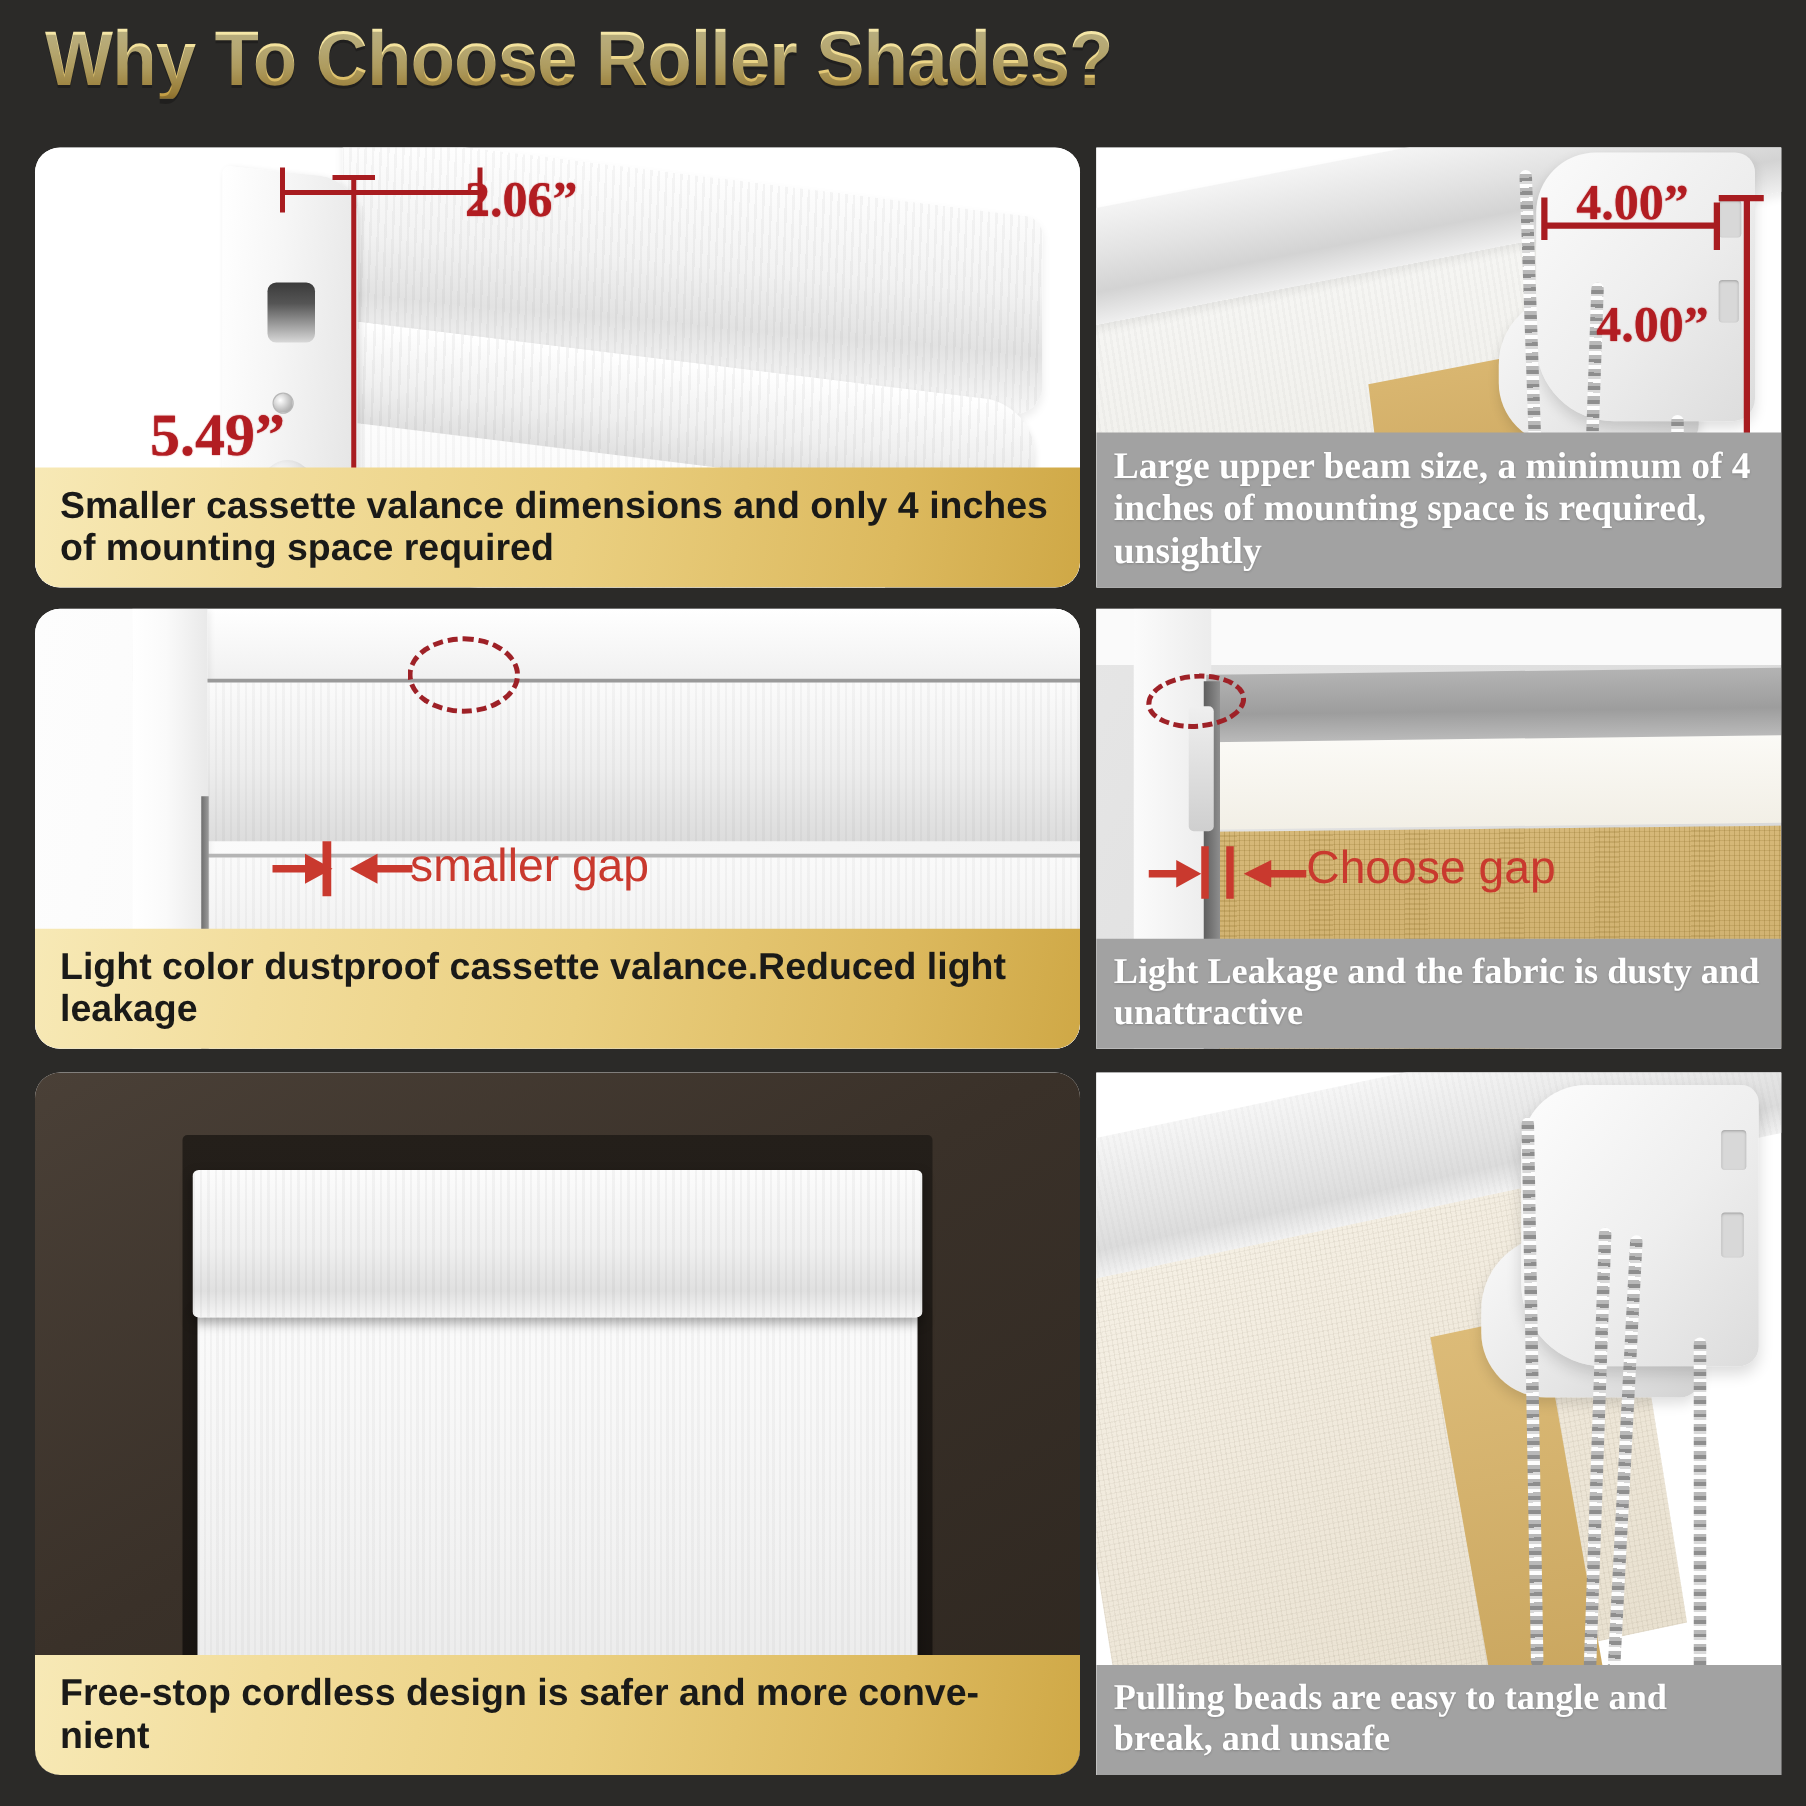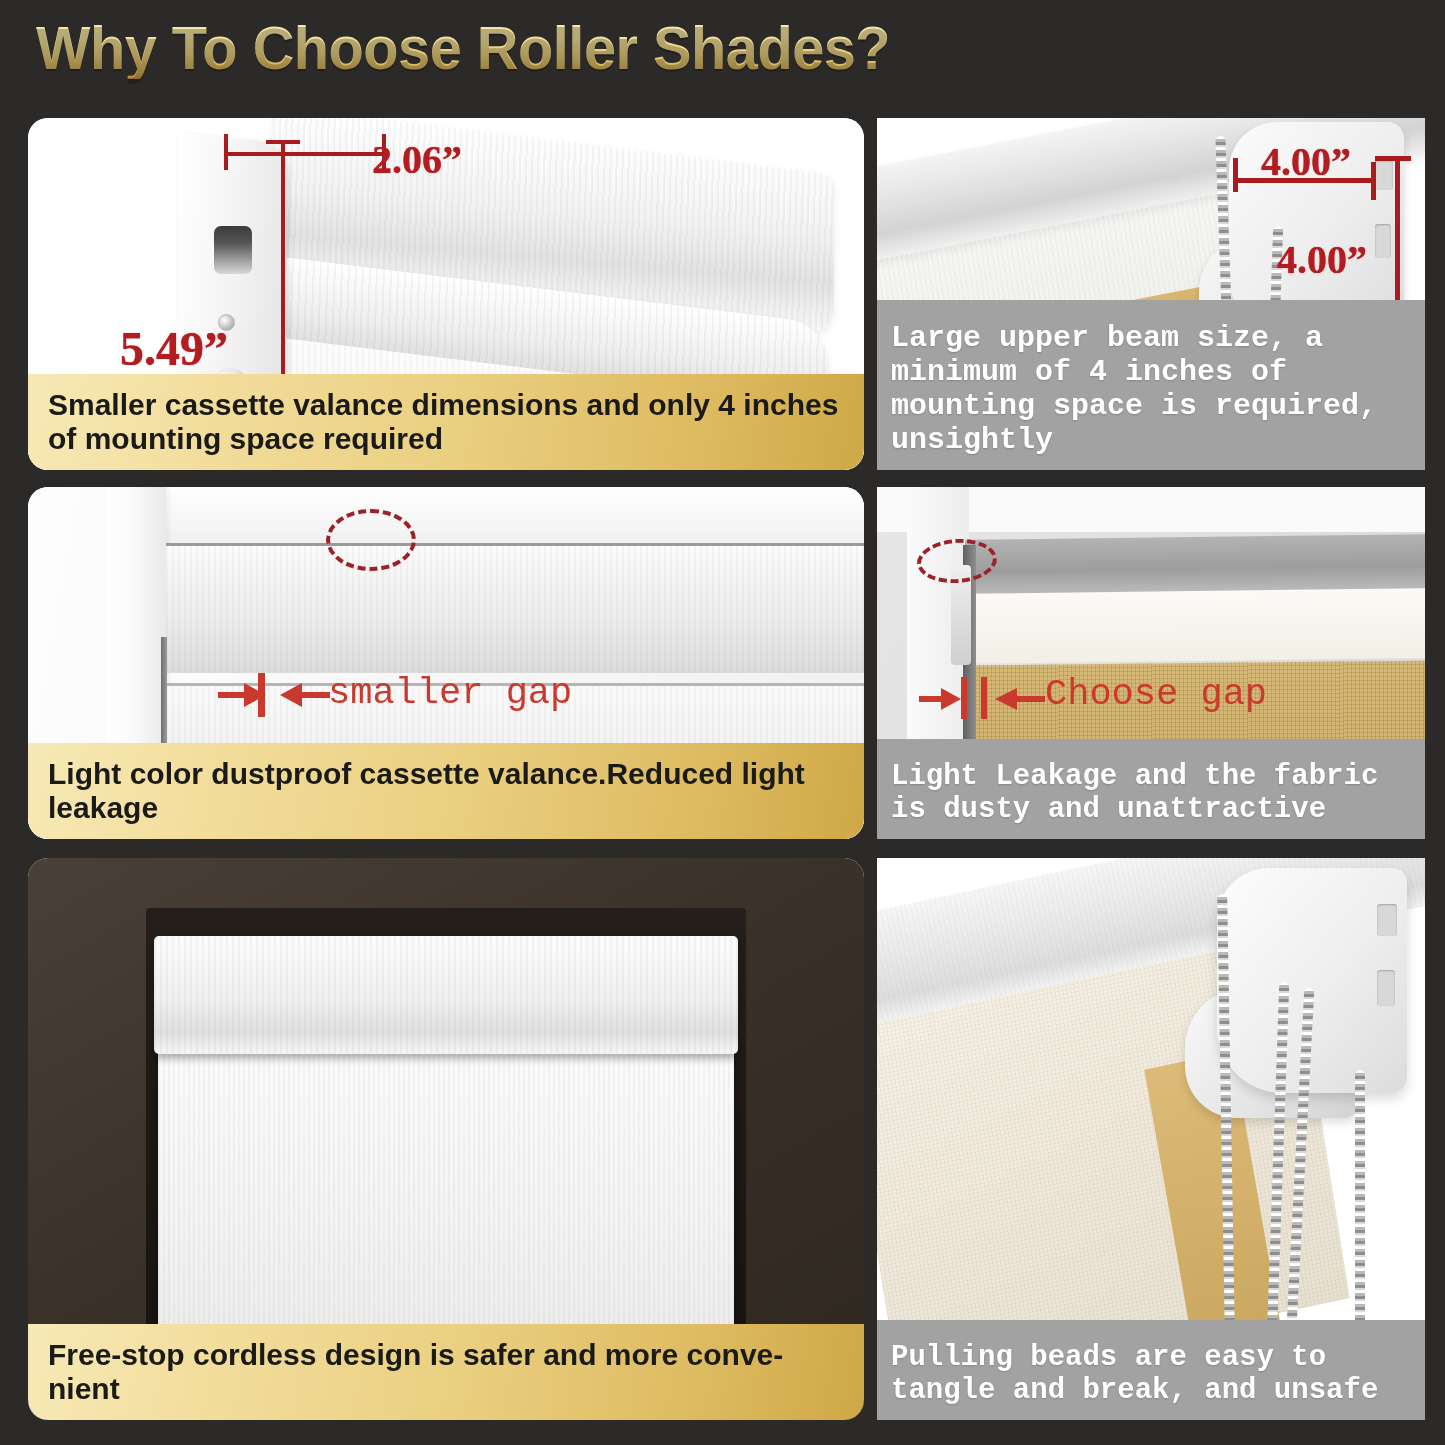--- a/index.html
+++ b/index.html
@@ -75,42 +75,42 @@
     color: #1a1a18;
     font-size: 30px;
     font-family: "Liberation Sans Narrow", "Liberation Sans", sans-serif;
     border-bottom-left-radius: 20px;
     border-bottom-right-radius: 20px;
   }
   .caption.gray {
     background: #a2a2a2;
     color: #ffffff;
     font-size: 29px;
-    font-family: Liberation Mono, monospace;
-    padding: 22px 14px 12px 14px;
+    font-family: Liberation Serif, serif;
+    padding: 10px 14px 12px 14px;
     text-shadow: 0 1px 2px rgba(0,0,0,.18);
   }
   .caption.gray.tall { font-size: 30px; }
 
   
   .dim-line { position: absolute; background: #a81c20; }
   .dim-text {
     position: absolute;
     color: #b21d22;
     font-weight: bold;
     font-family: "Liberation Serif", serif;
     white-space: nowrap;
     text-shadow: 0 0 1px #b21d22;
   }
   .tick { position: absolute; background: #a81c20; }
 
   .annot-text {
     position: absolute;
     color: #c9392e;
-    font-family: Liberation Mono, monospace;
+    font-family: Liberation Sans, sans-serif;
     white-space: nowrap;
     text-align: center;
   }
 
   .ellipse-dash {
     position: absolute;
     border: 4px dashed #9e2127;
     border-radius: 50%;
   }
 

